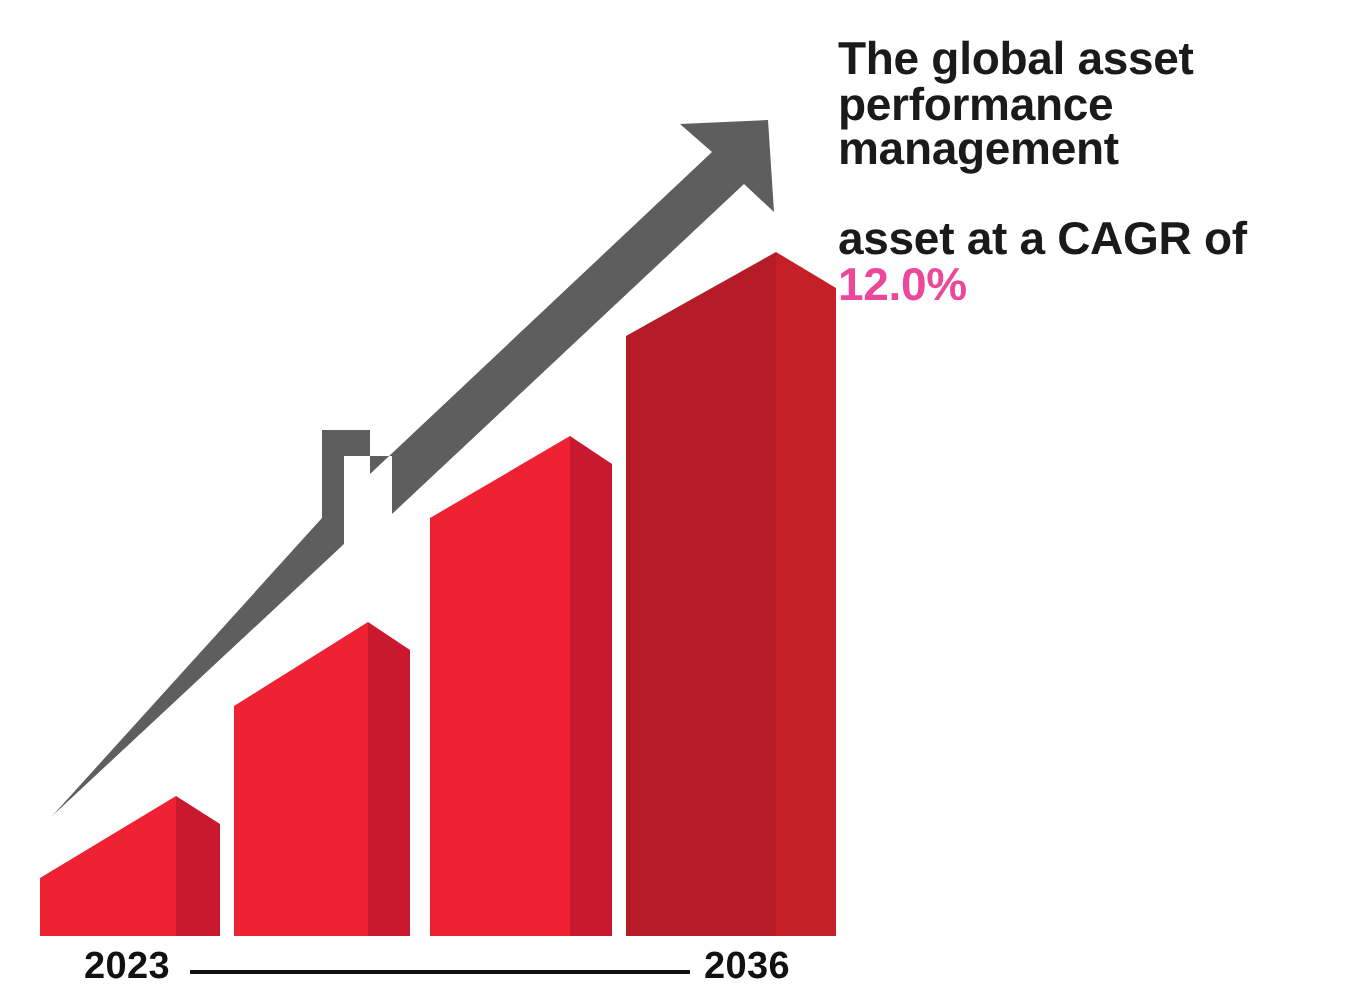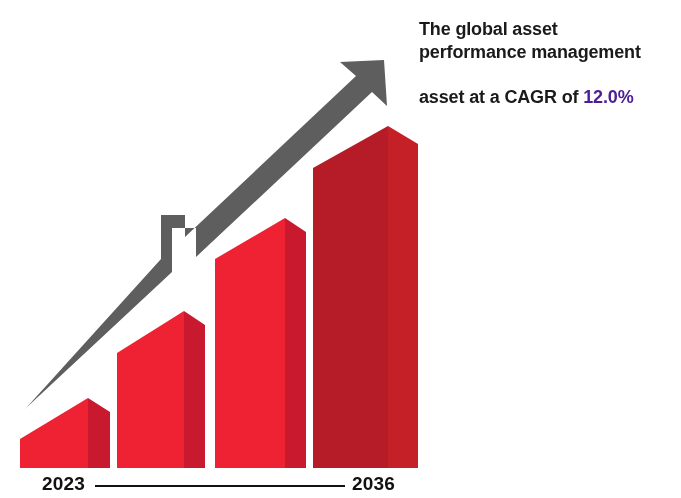--- a/index.html
+++ b/index.html
@@ -25,28 +25,28 @@
     width: 681px;
     height: 498px;
     display: block;
   }
   .callout {
     position: absolute;
     left: 419px;
     top: 18px;
     width: 252px;
     font-family: "Liberation Sans", sans-serif;
-    font-size: 18px;
+    font-size: 23px;
     line-height: 22.5px;
     font-weight: bold;
     color: #1a1a1a;
     letter-spacing: -0.15px;
   }
   .callout .accent {
-    color: #4c1d95;
+    color: #ec4899;
     font-weight: bold;
   }
   .axis-label {
     position: absolute;
     font-family: "Liberation Sans", sans-serif;
     font-size: 19px;
     font-weight: bold;
     color: #111111;
     letter-spacing: 0.2px;
     white-space: nowrap;

